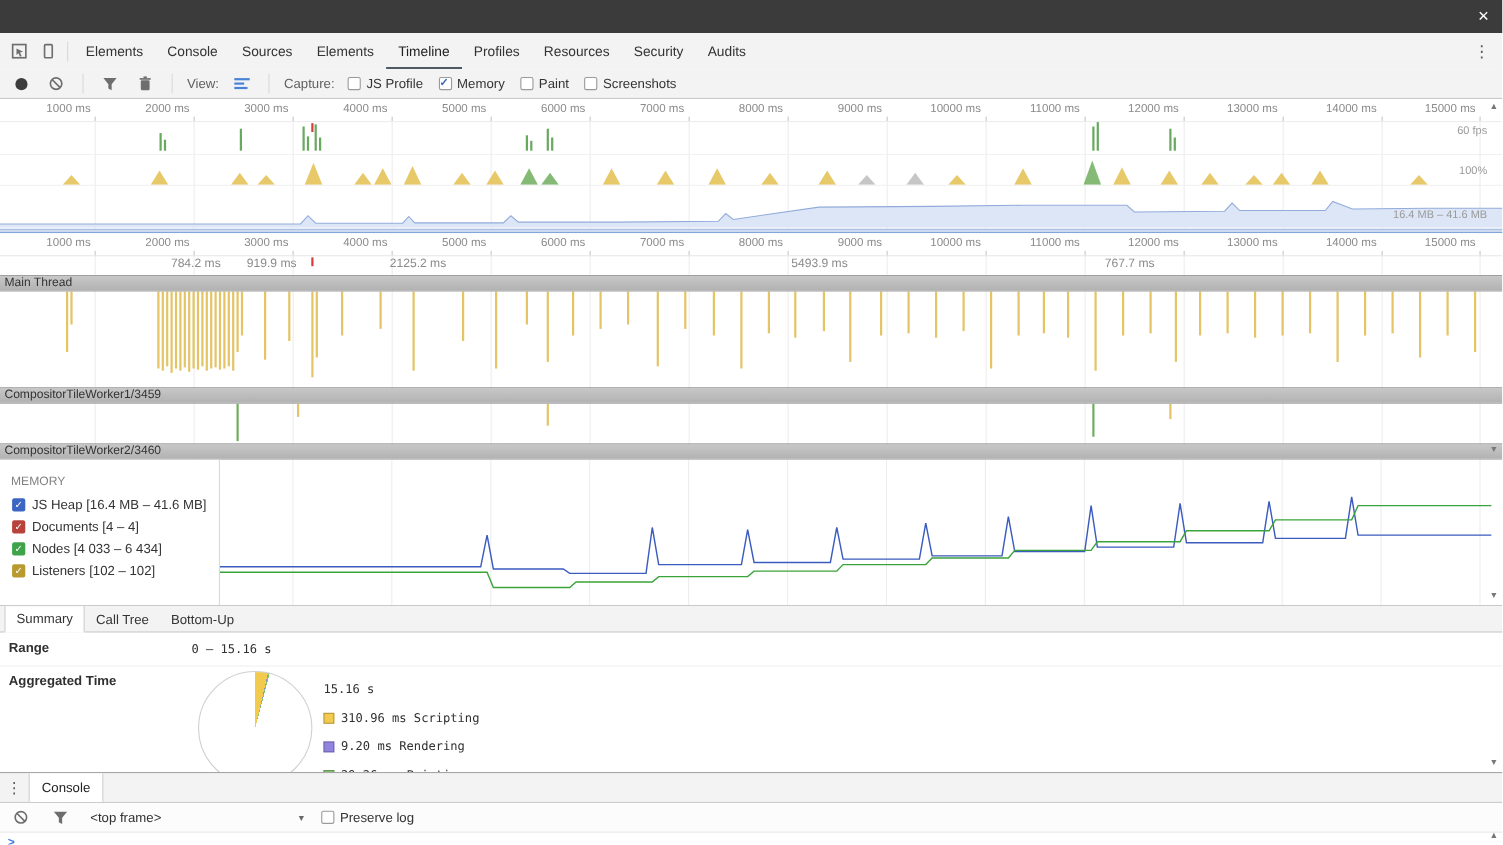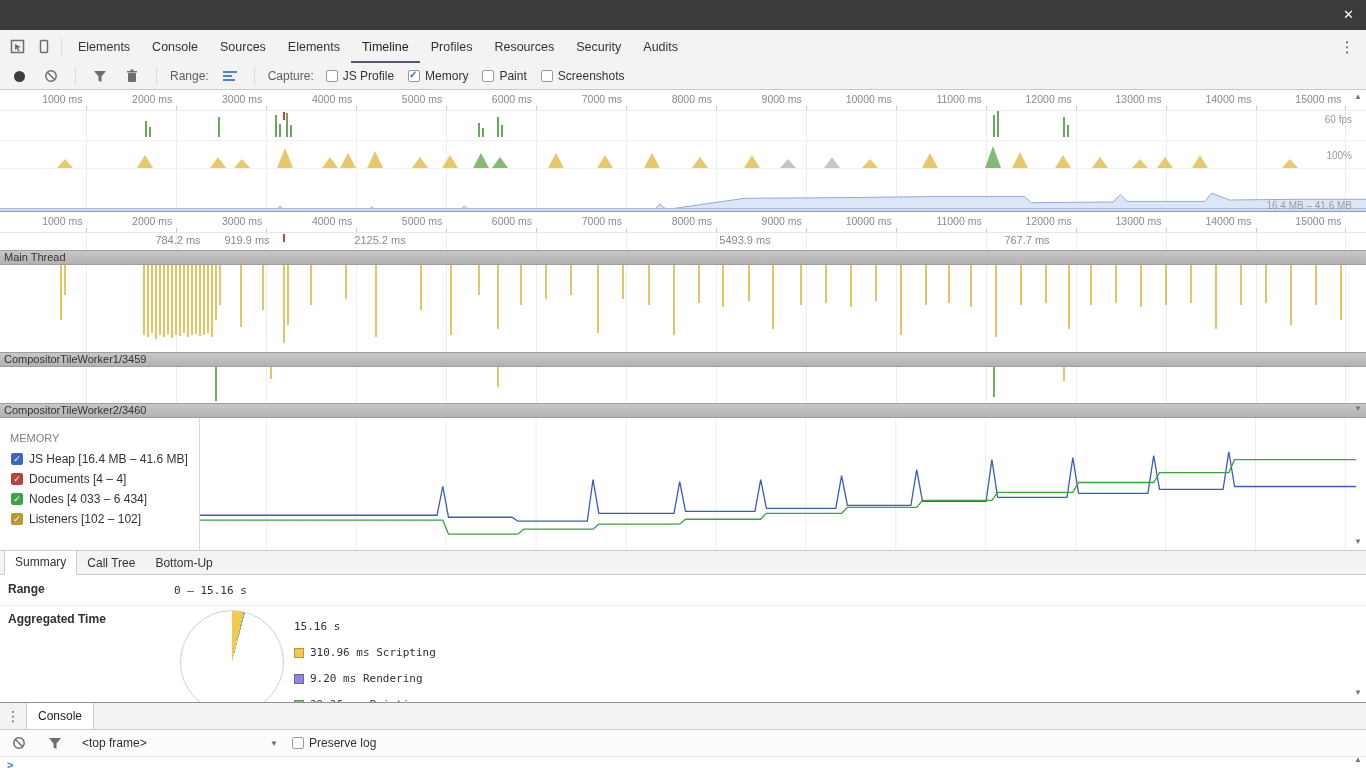--- a/index.html
+++ b/index.html
@@ -39,21 +39,21 @@
   
   #overview{position:absolute;top:90px;left:0;right:0;height:118px;background:#fff;}
   .ruler{position:absolute;left:0;right:0;height:20px;}
   #ov-ruler{top:0;border-bottom:1px solid #ededed;}
   .tick-label{position:absolute;top:3px;transform:translateX(-100%);padding-right:4px;font-size:10.5px;color:#8a8a8a;white-space:nowrap;}
   .tick-mark{position:absolute;bottom:0;width:1px;height:4px;background:#c6c6c6;}
   .gridline{position:absolute;top:0;bottom:0;width:1px;background:#ededed;}
   #ov-grid{position:absolute;top:20px;bottom:0;left:0;right:0;}
   #ov-fps{position:absolute;top:20px;height:30px;left:0;right:0;border-bottom:1px solid #f1f1f1;}
   #ov-cpu{position:absolute;top:50px;height:28px;left:0;right:0;border-bottom:1px solid #f1f1f1;}
-  #ov-mem{position:absolute;top:94px;height:33px;left:0;right:0;}
+  #ov-mem{position:absolute;top:84px;height:33px;left:0;right:0;}
   .lane-label{position:absolute;right:14px;font-size:10px;color:#9a9a9a;white-space:nowrap;z-index:3;}
   .fps-bar{position:absolute;bottom:3px;width:2px;background:#66a95f;}
   .red-marker{position:absolute;top:2px;width:2px;height:8px;background:#d93a3a;}
   #cpu-svg,#ovmem-svg{position:absolute;left:0;bottom:0;width:100%;}
   #cpu-svg{height:28px;}
   #ovmem-svg{height:38px;}
   #sel-line{position:absolute;top:208px;left:0;right:0;height:4px;background:#cdd9ee;border-top:1px solid #a9bfe2;border-bottom:1px solid #7ba0d8;box-sizing:border-box;}
 
   
   #flame{position:absolute;top:212px;left:0;right:0;height:206px;overflow:hidden;background:#fff;}
@@ -167,21 +167,21 @@
         </svg>
     </span>
     <span class="icon-btn">
       <svg width="12" height="14" viewBox="0 0 12 14">
           <rect x="2" y="4" width="8" height="9" rx="1" fill="#6e6e6e"></rect>
           <rect x="1" y="2" width="10" height="1.5" fill="#6e6e6e"></rect>
           <rect x="4.5" y="0.5" width="3" height="1.5" fill="#6e6e6e"></rect>
         </svg>
     </span>
     <span class="vsep"></span>
-    <span class="tb-label">Range:</span>
+    <span class="tb-label">View:</span>
     <span class="icon-btn">
         <span id="viewbars">
           <span></span>
           <span></span>
           <span></span>
         </span>
       </span>
     <span class="vsep"></span>
     <span class="tb-label">Capture:</span>
     <div id="capture-list">

